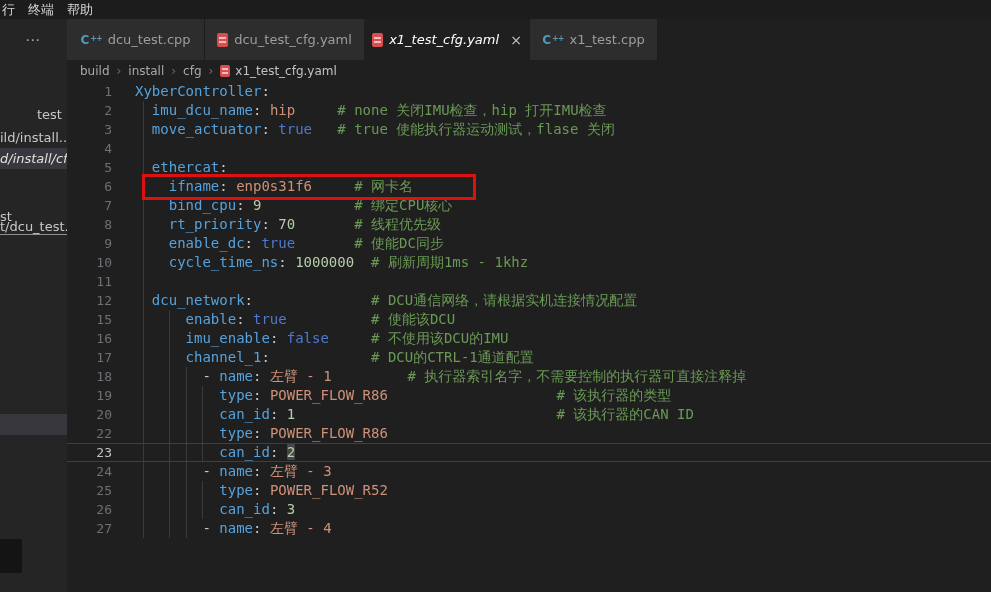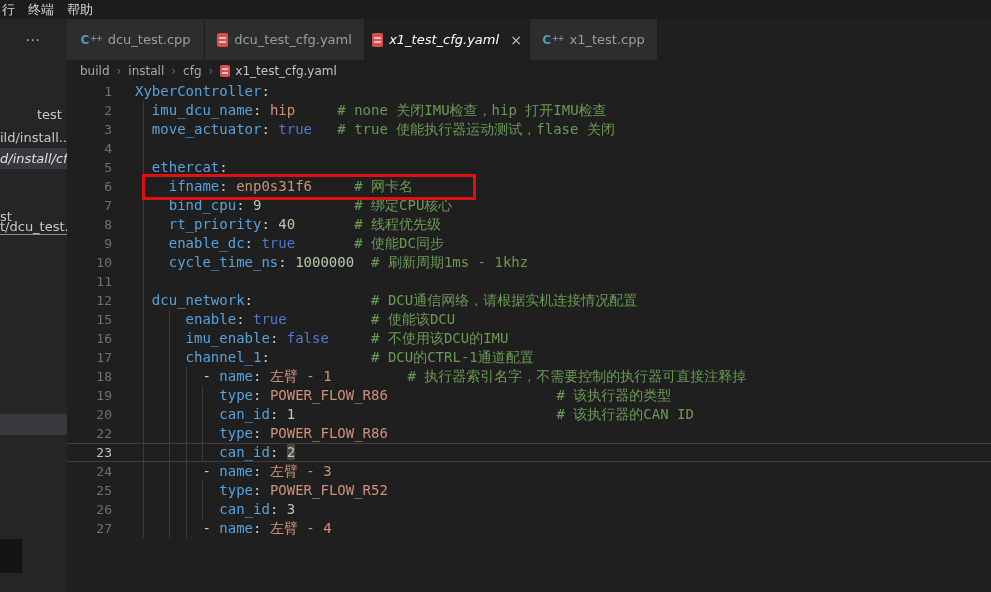--- a/index.html
+++ b/index.html
@@ -141,21 +141,21 @@
       <div class="code-line">
         <span class="ln">6</span>
         <span class="lt"><span class="guide" style="left: 31.43px;"></span><span class="tok-p">    </span><span class="tok-k">ifname</span><span class="tok-p">: </span><span class="tok-s">enp0s31f6</span><span class="tok-p">     </span><span class="tok-c"># 网卡名</span></span>
       </div>
       <div class="code-line">
         <span class="ln">7</span>
         <span class="lt"><span class="guide" style="left: 31.43px;"></span><span class="tok-p">    </span><span class="tok-k">bind_cpu</span><span class="tok-p">: </span><span class="tok-n">9</span><span class="tok-p">           </span><span class="tok-c"># 绑定CPU核心</span></span>
       </div>
       <div class="code-line">
         <span class="ln">8</span>
-        <span class="lt"><span class="guide" style="left: 31.43px;"></span><span class="tok-p">    </span><span class="tok-k">rt_priority</span><span class="tok-p">: </span><span class="tok-n">40</span><span class="tok-p">       </span><span class="tok-c"># 线程优先级</span></span>
+        <span class="lt"><span class="guide" style="left: 31.43px;"></span><span class="tok-p">    </span><span class="tok-k">rt_priority</span><span class="tok-p">: </span><span class="tok-n">70</span><span class="tok-p">       </span><span class="tok-c"># 线程优先级</span></span>
       </div>
       <div class="code-line">
         <span class="ln">9</span>
         <span class="lt"><span class="guide" style="left: 31.43px;"></span><span class="tok-p">    </span><span class="tok-k">enable_dc</span><span class="tok-p">: </span><span class="tok-b">true</span><span class="tok-p">       </span><span class="tok-c"># 使能DC同步</span></span>
       </div>
       <div class="code-line">
         <span class="ln">10</span>
         <span class="lt"><span class="guide" style="left: 31.43px;"></span><span class="tok-p">    </span><span class="tok-k">cycle_time_ns</span><span class="tok-p">: </span><span class="tok-n">1000000</span><span class="tok-p">  </span><span class="tok-c"># 刷新周期1ms - 1khz</span></span>
       </div>
       <div class="code-line">

